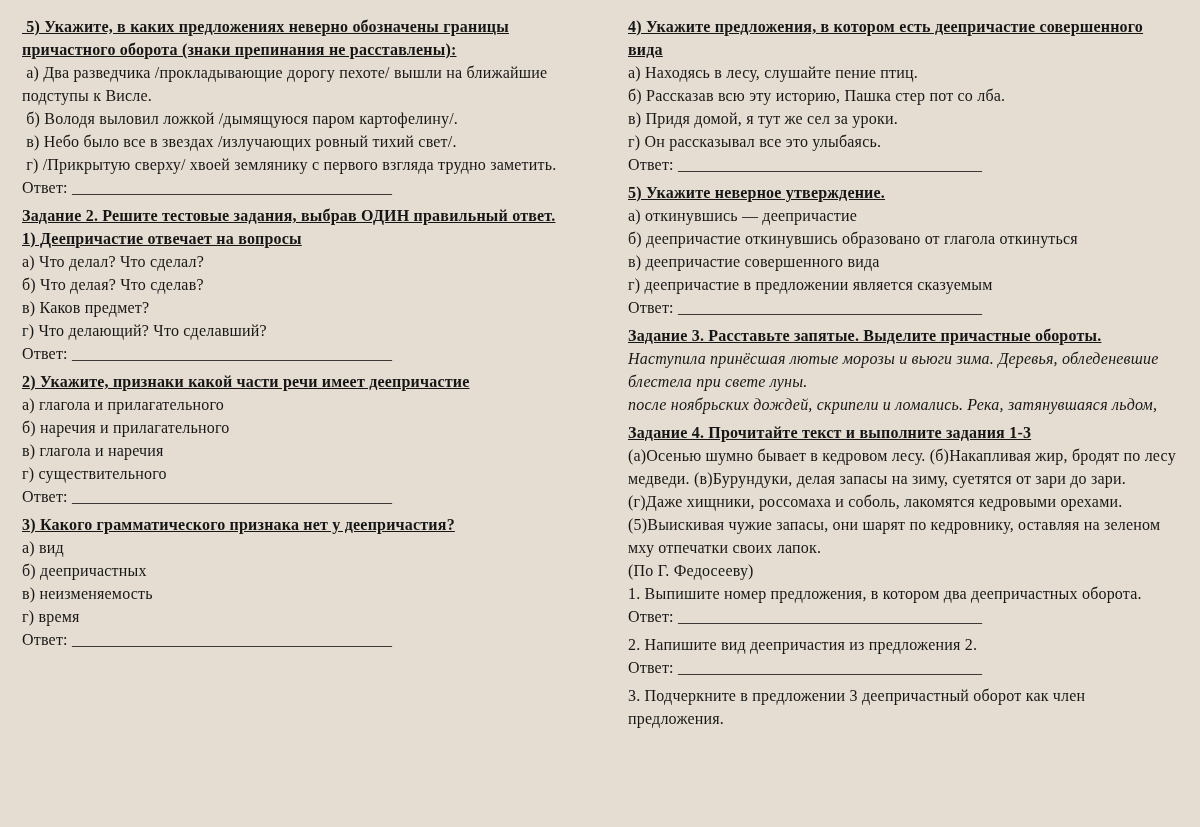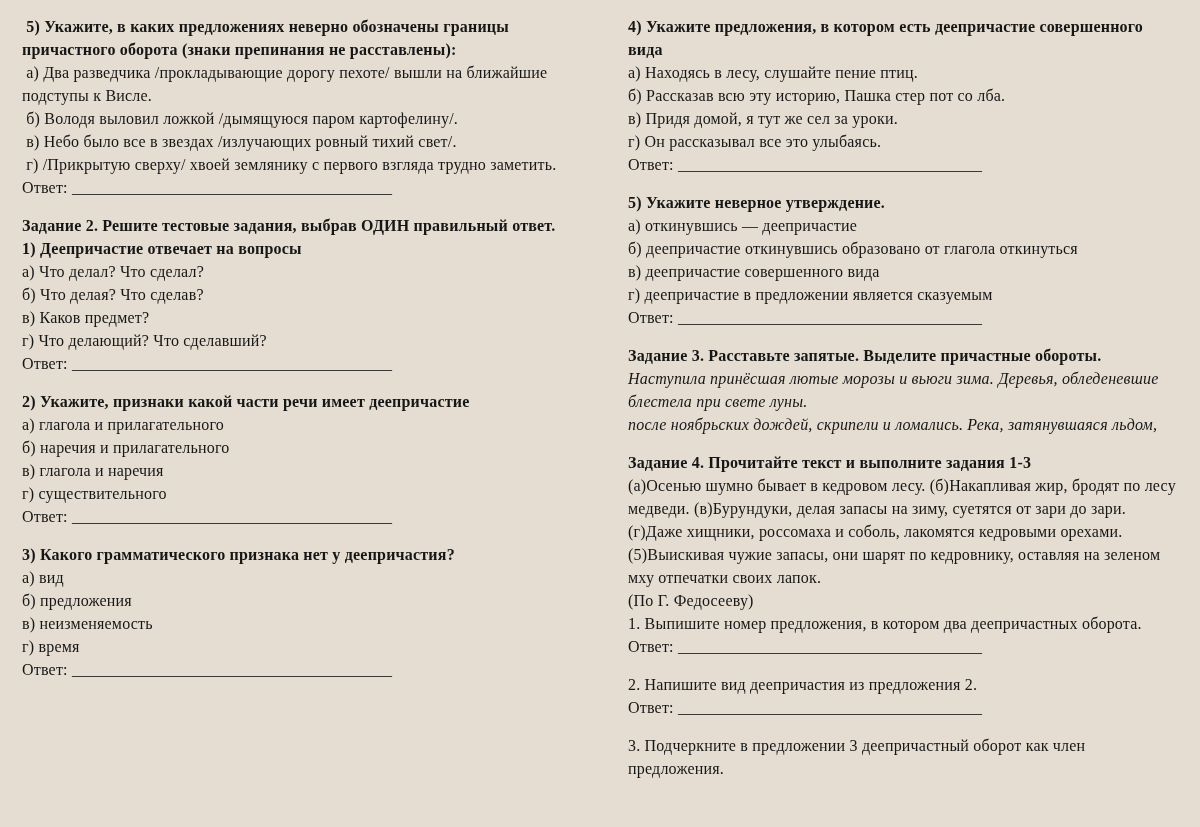--- a/index.html
+++ b/index.html
@@ -23,29 +23,29 @@
     gap: 66px;
   }
   .col {
     width: 540px;
     flex: 0 0 540px;
   }
   .block {
     margin: 0;
   }
   .block + .block {
-    margin-top: 15px;
+    margin-top: 5px;
   }
   .line {
     font-size: 16px;
     line-height: 23px;
     white-space: pre;
     letter-spacing: 0.2px;
   }
-  .line.b { font-weight: bold; }
+  .line.b { font-weight: bold; text-decoration: underline; }
   .line.i { font-style: italic; }
   .ans-label { font-weight: normal; }
   .ans-underscores { letter-spacing: 0; }
 </style>
 </head>
 <body>
 
 <div class="page">
   <div class="col" id="col-0">
       <div class="block">
@@ -71,21 +71,21 @@
         <div class="line b">2) Укажите, признаки какой части речи имеет деепричастие</div>
         <div class="line n">а) глагола и прилагательного</div>
         <div class="line n">б) наречия и прилагательного</div>
         <div class="line n">в) глагола и наречия</div>
         <div class="line n">г) существительного</div>
         <div class="line a"><span class="ans-label">Ответ:</span> <span class="ans-underscores">________________________________________</span></div>
       </div>
       <div class="block">
         <div class="line b">3) Какого грамматического признака нет у деепричастия?</div>
         <div class="line n">а) вид</div>
-        <div class="line n">б) предложения</div>
+        <div class="line n">б) деепричастных</div>
         <div class="line n">в) неизменяемость</div>
         <div class="line n">г) время</div>
         <div class="line a"><span class="ans-label">Ответ:</span> <span class="ans-underscores">________________________________________</span></div>
       </div>
     </div>
   <div class="col" id="col-1">
       <div class="block">
         <div class="line b">4) Укажите предложения, в котором есть деепричастие совершенного</div>
         <div class="line b">вида</div>
         <div class="line n">а) Находясь в лесу, слушайте пение птиц.</div>

